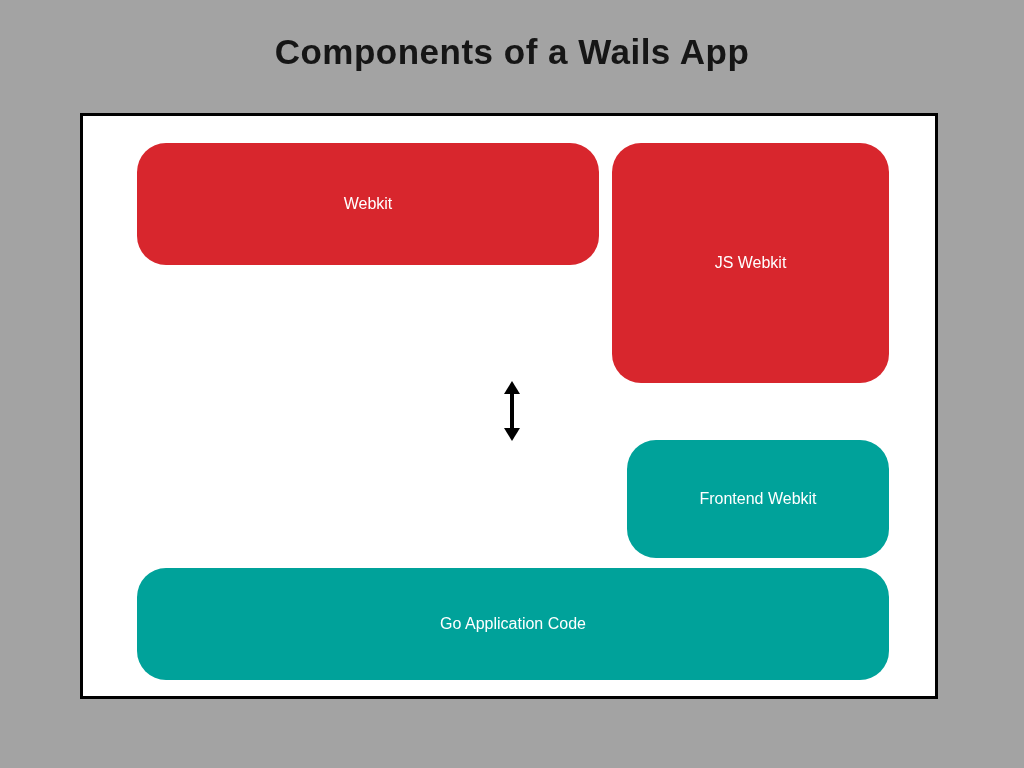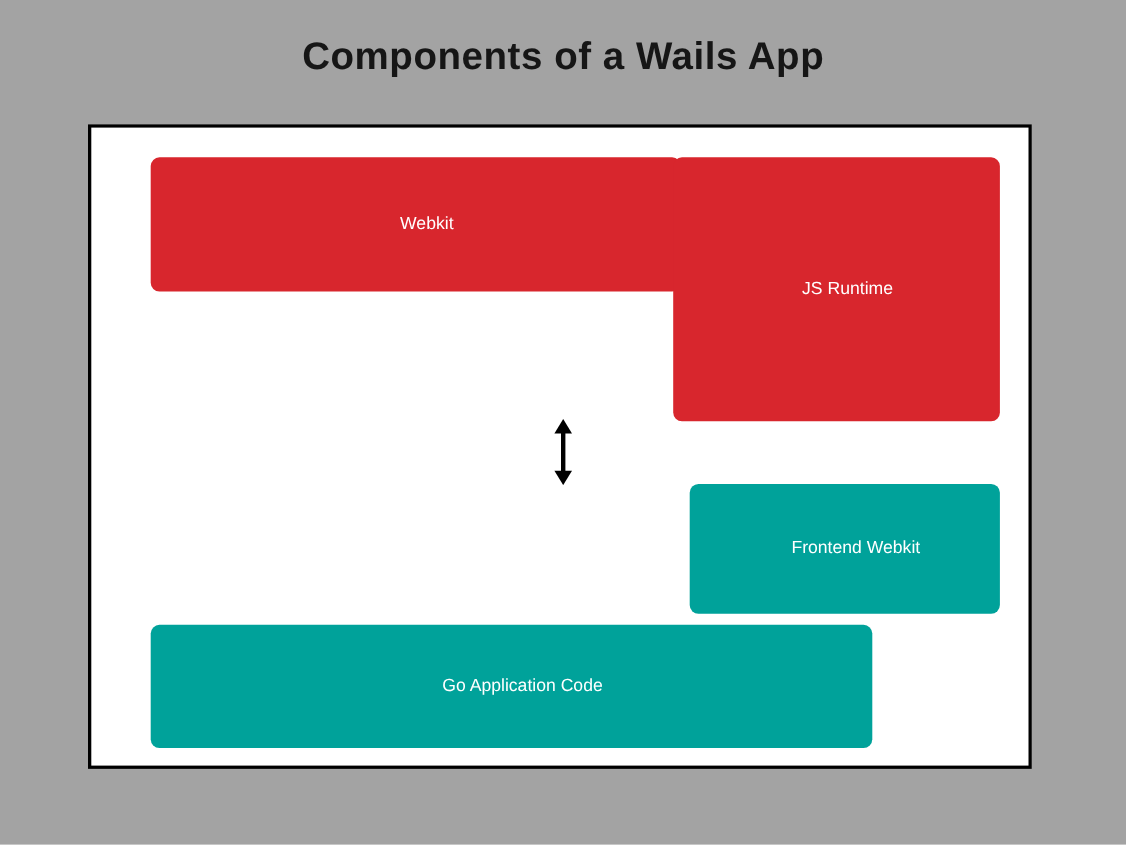--- a/index.html
+++ b/index.html
@@ -31,38 +31,37 @@
     left: 80px;
     top: 113px;
     width: 858px;
     height: 586px;
     border: 3px solid #000000;
     background: #ffffff;
     box-sizing: border-box;
   }
   .block {
     position: absolute;
-    border-radius: 8px;
+    border-radius: 29px;
     display: flex;
     align-items: center;
     justify-content: center;
     color: #ffffff;
     font-size: 16px;
     text-align: center;
-    padding-left: 20px;
   }
   .red  { background: #d8262d; }
   .teal { background: #00a29a; }
 
   .block-webkit        { left: 137px; top: 143px; width: 462px; height: 122px; }
   .block-js-runtime    { left: 612px; top: 143px; width: 277px; height: 240px; }
   .block-js-bindings   { left: 137px; top: 271px; width: 462px; height: 112px; }
   .block-go-runtime    { left: 137px; top: 440px; width: 480px; height: 118px; }
   .block-frontend      { left: 627px; top: 440px; width: 262px; height: 118px; }
-  .block-go-app-code   { left: 137px; top: 568px; width: 636px; height: 112px; }
+  .block-go-app-code   { left: 137px; top: 568px; width: 752px; height: 112px; }
 
   .connector {
     position: absolute;
     left: 499px;
     top: 381px;
     width: 26px;
     height: 60px;
   }
 </style>
 </head>
@@ -75,21 +74,21 @@
   <div class="outer-box">
 
     
   </div>
 
   <div class="block red block-webkit">
     <span>Webkit</span>
   </div>
 
   <div class="block red block-js-runtime">
-    <span>JS Runtime</span>
+    <span>JS Webkit</span>
   </div>
 
 
   <svg class="connector" viewBox="0 0 26 60" aria-hidden="true">
     <line x1="13" y1="9" x2="13" y2="51" stroke="#000000" stroke-width="4"></line>
     <polygon points="13,0 5,13 21,13" fill="#000000"></polygon>
     <polygon points="13,60 5,47 21,47" fill="#000000"></polygon>
   </svg>
 
 

